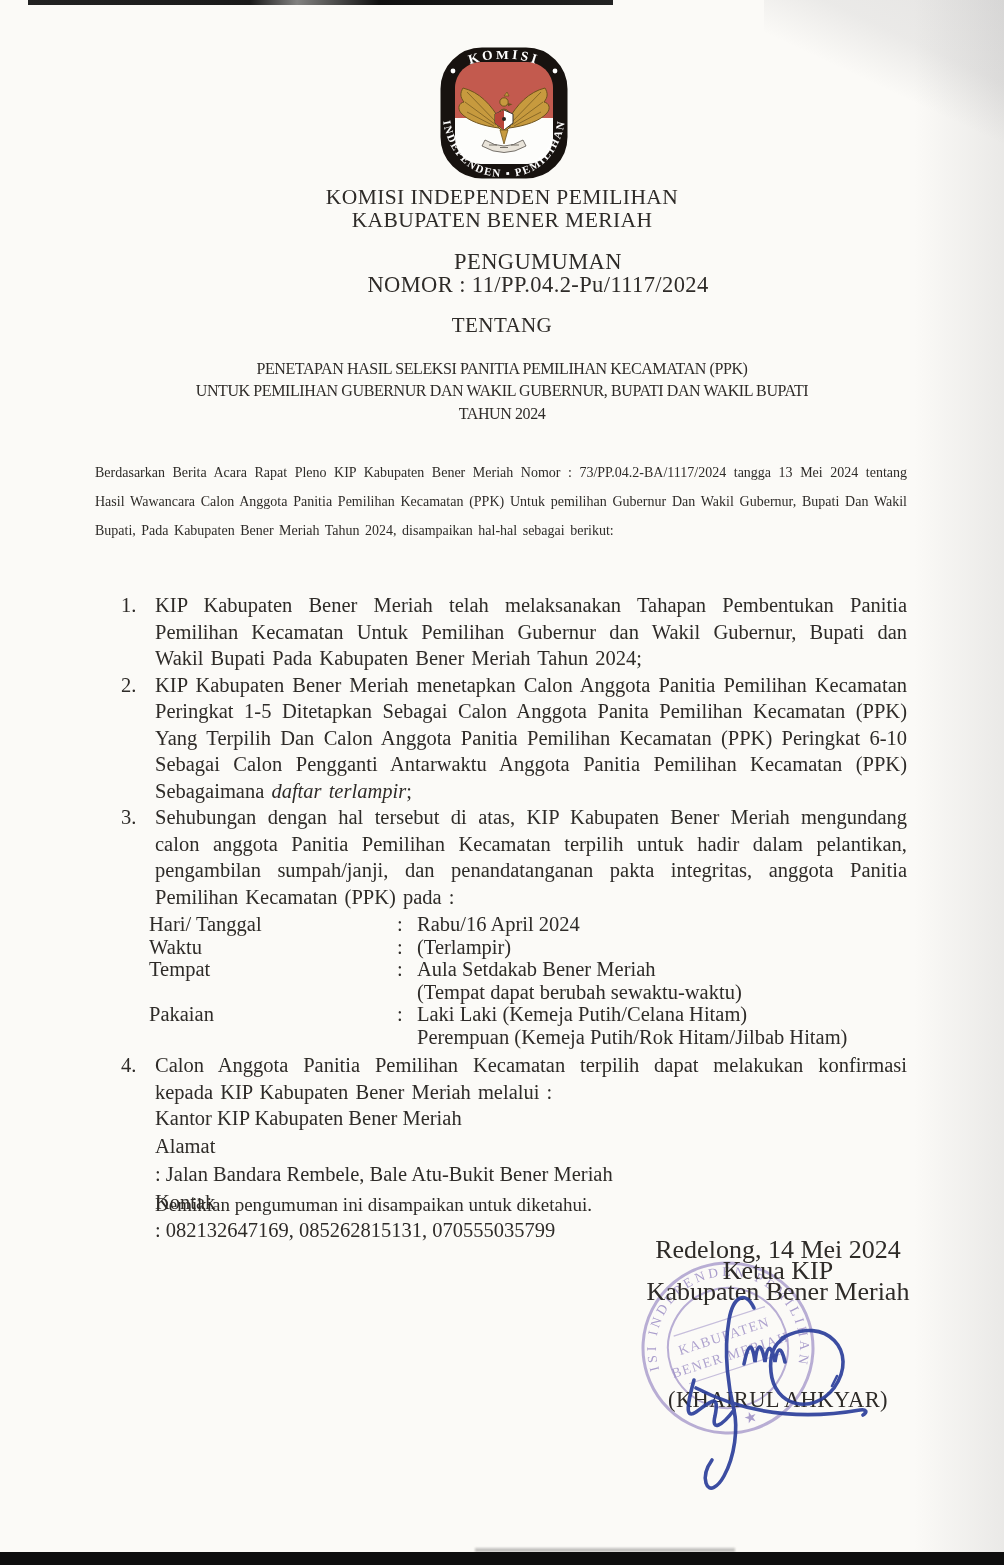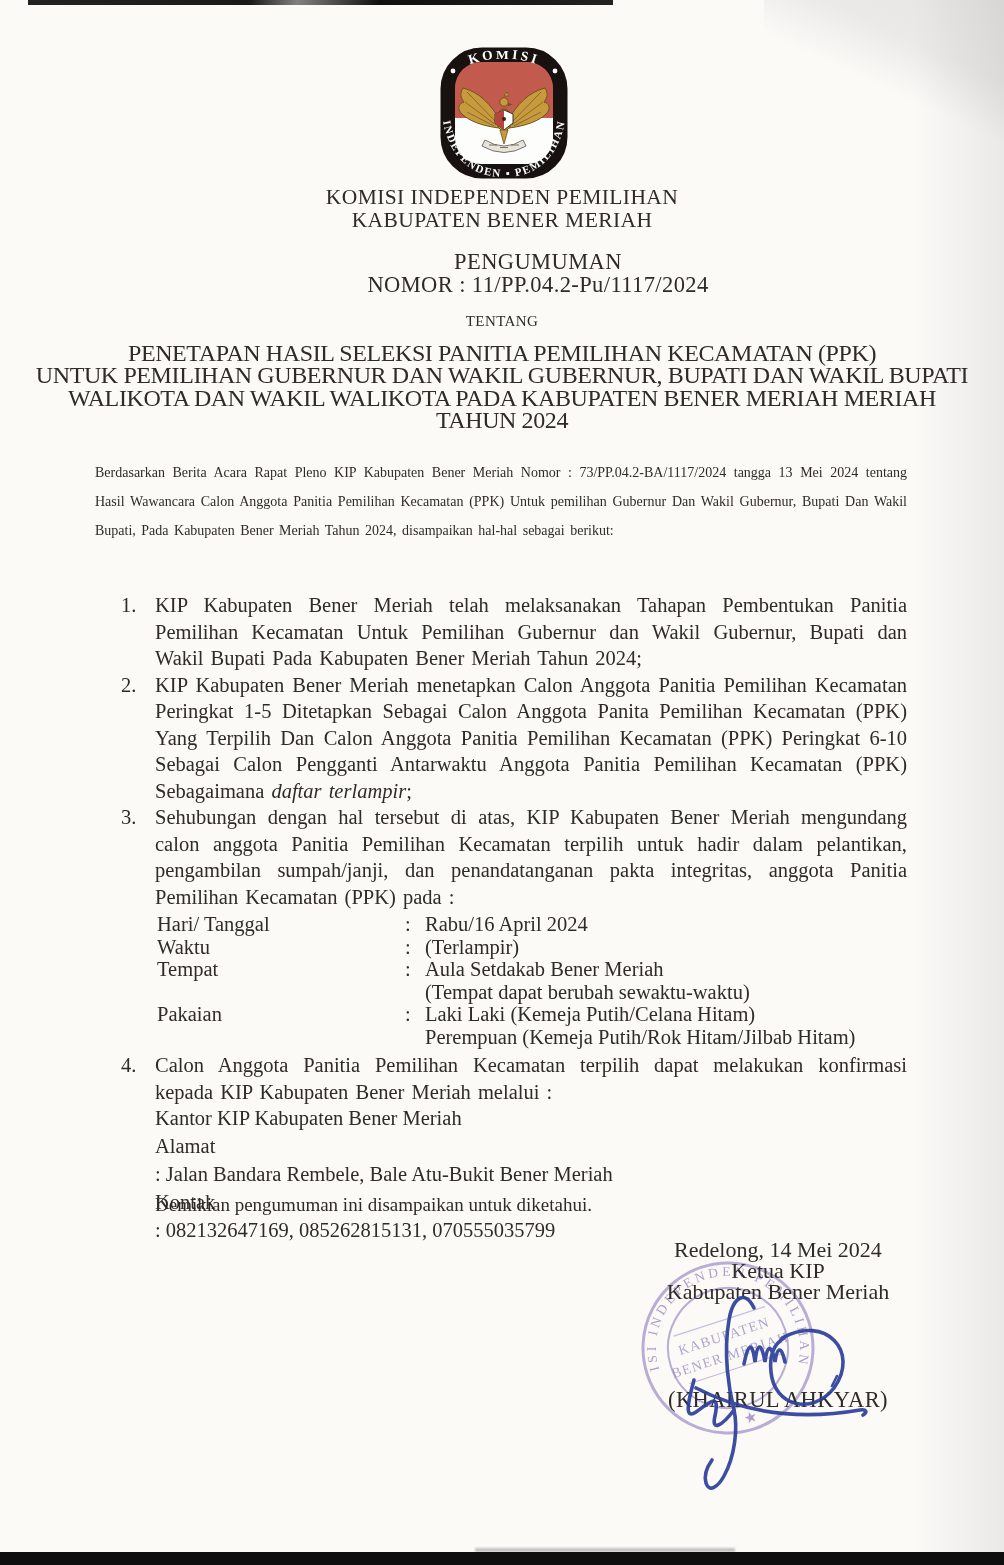--- a/index.html
+++ b/index.html
@@ -18,40 +18,40 @@
     background:linear-gradient(to right,rgba(120,120,120,0),rgba(110,110,115,.12));}
   .shade-corner{position:absolute;top:0;right:0;width:240px;height:210px;
     background:linear-gradient(205deg,rgba(100,100,108,.14) 0%,rgba(100,100,108,.11) 26%,rgba(100,100,108,0) 45%);}
   
   .logo{position:absolute;left:438px;top:46px;width:132px;height:134px;}
   .org-header{position:absolute;top:186px;left:0;width:100%;text-align:center;
     font-size:21.5px;line-height:23px;letter-spacing:.4px;}
   .doc-title{position:absolute;top:250px;left:0;width:100%;text-align:center;
     font-size:22.5px;line-height:23px;letter-spacing:.4px;padding-left:36px;}
   .tentang-block{position:absolute;top:313px;left:0;width:100%;text-align:center;}
-  .tentang{font-size:15px;margin-bottom:12px;letter-spacing:.4px;}
-  .subject{font-size:24px;line-height:22.4px;letter-spacing:-.4px;}
+  .tentang{font-size:21px;margin-bottom:20px;letter-spacing:.4px;}
+  .subject{font-size:16px;line-height:22.4px;letter-spacing:-.4px;}
   
   .intro{position:absolute;top:444px;left:95px;width:812px;font-size:14px;
     line-height:29px;text-align:justify;word-spacing:2px;}
   .list{position:absolute;top:592px;left:95px;width:812px;font-size:20.5px;line-height:26.5px;}
   .item{display:flex;}
   .item .num{flex:0 0 34px;padding-left:26px;}
   .item .itxt{flex:1;text-align:justify;word-spacing:2px;}
   .itxt em{font-style:italic;margin-top:48px;}
-  .schedule{position:absolute;top:913px;left:157px;font-size:20.5px;line-height:22.6px;
+  .schedule{position:absolute;top:913px;left:149px;font-size:20.5px;line-height:22.6px;
     display:grid;grid-template-columns:248px 20px auto;}
   .item4{position:absolute;top:1052px;left:95px;width:812px;font-size:20.5px;line-height:27px;}
   .contact{position:absolute;top:1104px;left:155px;width:760px;font-size:20.5px;line-height:28px;}
   .contact .row{display:flex;flex-direction:column;}
   .contact .lbl{width:118px;}
   .closing{position:absolute;top:1194px;left:155px;font-size:19px;}
   
   .signoff{position:absolute;top:1239px;left:628px;width:300px;text-align:center;
-    font-size:22px;line-height:21px;z-index:3;}
+    font-size:26px;line-height:21px;z-index:3;}
   .stamp{position:absolute;left:636px;top:1256px;width:184px;height:184px;z-index:2;
     mix-blend-mode:multiply;opacity:.85;transform:rotate(-8deg);}
   .sig{position:absolute;left:634px;top:1264px;width:270px;height:250px;z-index:5;}
   .sig-name{position:absolute;top:1387px;left:628px;width:300px;text-align:center;
     font-size:22.5px;letter-spacing:.4px;z-index:4;}
   .ringtext{font-weight:bold;letter-spacing:3px;fill:#ffffff;}
   .ringtext2{font-weight:bold;letter-spacing:1.6px;fill:#ffffff;}
 </style>
 </head>
 <body>
@@ -110,21 +110,20 @@
   <div class="doc-title">
     <div>PENGUMUMAN</div>
     <div>NOMOR : 11/PP.04.2-Pu/1117/2024</div>
   </div>
 
   <div class="tentang-block">
     <div class="tentang">TENTANG</div>
     <div class="subject">
       <div>PENETAPAN HASIL SELEKSI PANITIA PEMILIHAN KECAMATAN (PPK)</div>
       <div>UNTUK PEMILIHAN GUBERNUR DAN WAKIL GUBERNUR, BUPATI DAN WAKIL BUPATI</div>
-      <div>WALIKOTA DAN WAKIL WALIKOTA PADA KABUPATEN BENER MERIAH MERIAH</div>
       <div>TAHUN 2024</div>
     </div>
   </div>
 
   <p class="intro">Berdasarkan Berita Acara Rapat Pleno KIP Kabupaten Bener Meriah Nomor : 73/PP.04.2-BA/1117/2024 tangga 13 Mei 2024 tentang Hasil Wawancara Calon Anggota Panitia Pemilihan Kecamatan (PPK) Untuk pemilihan Gubernur Dan Wakil Gubernur, Bupati Dan Wakil Bupati, Pada Kabupaten Bener Meriah Tahun 2024, disampaikan hal-hal sebagai berikut:</p>
 
   <div class="list">
     <div class="item">
       <span class="num">1.</span>
       <div class="itxt">KIP Kabupaten Bener Meriah telah melaksanakan Tahapan Pembentukan Panitia Pemilihan Kecamatan Untuk Pemilihan Gubernur dan Wakil Gubernur, Bupati dan Wakil Bupati Pada Kabupaten Bener Meriah Tahun 2024;</div>

